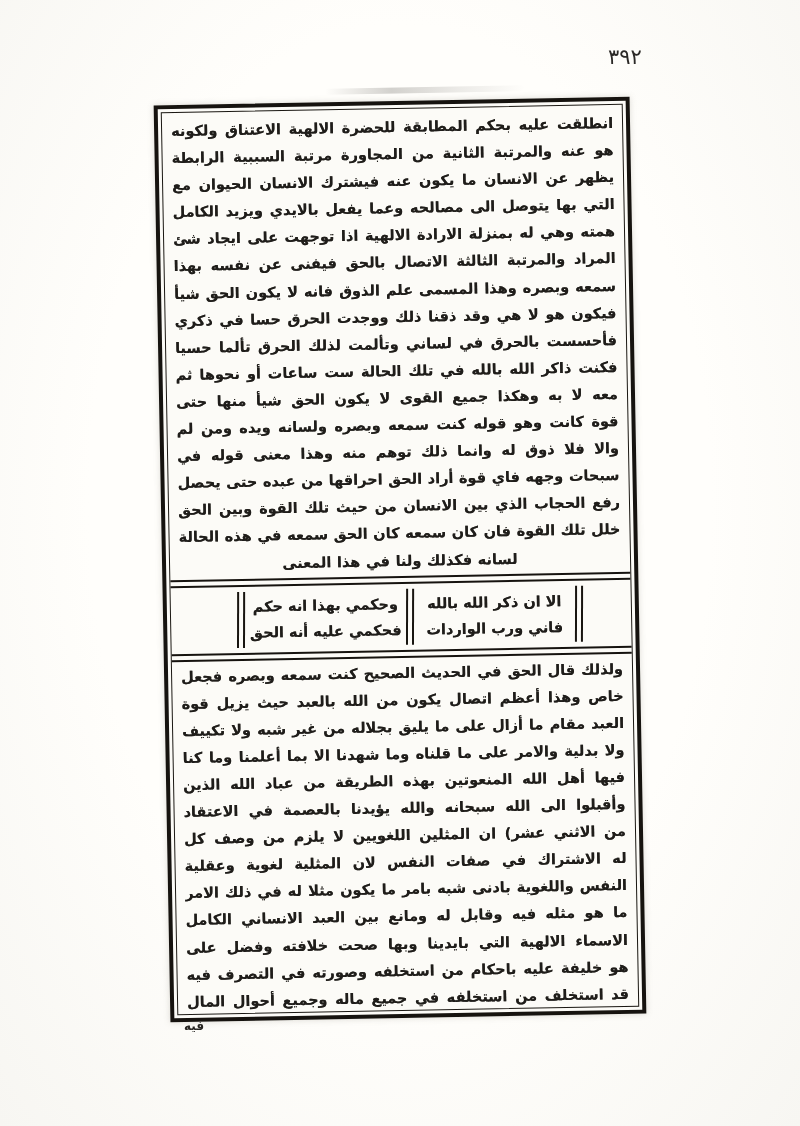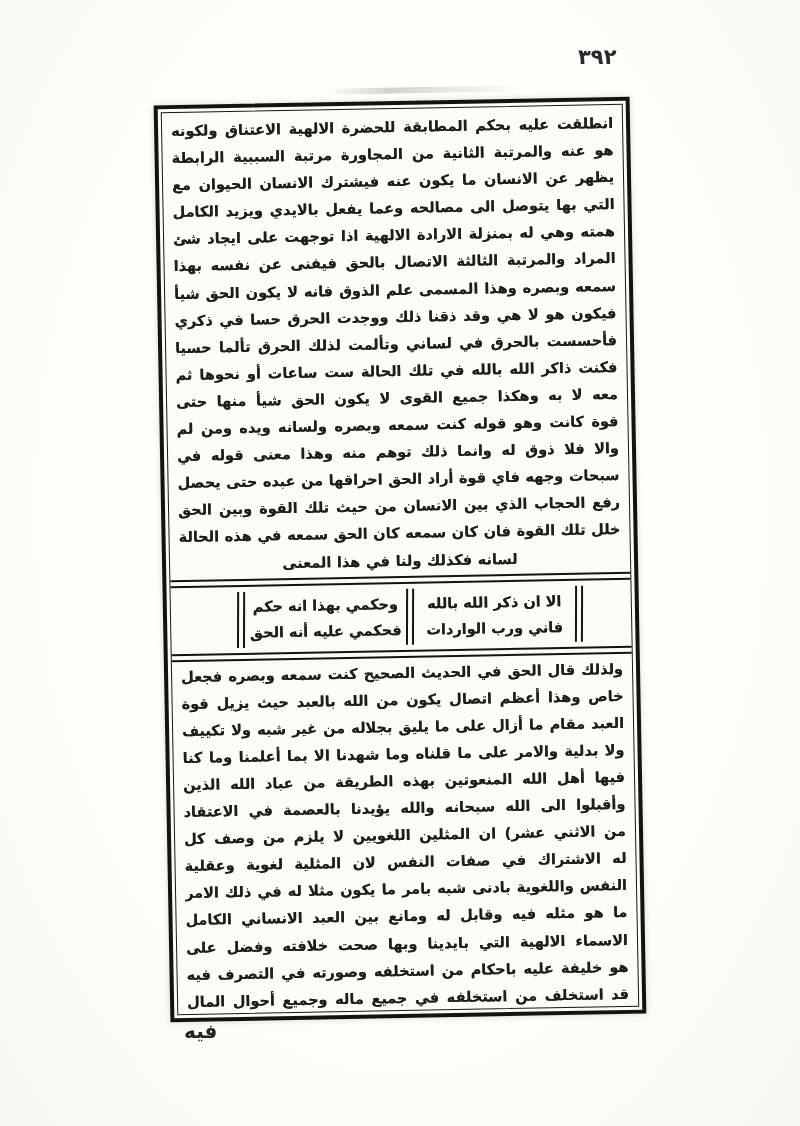--- a/index.html
+++ b/index.html
@@ -12,22 +12,22 @@
   .scan {
     position: absolute; inset: 0;
     background: radial-gradient(ellipse at 50% 45%, #fffefb 55%, #f7f6f2 100%);
   }
   .smudge {
     position: absolute; left: 325px; top: 87px; width: 200px; height: 6px;
     background: linear-gradient(90deg, transparent, rgba(95,92,86,.28), rgba(95,92,86,.12), transparent);
     border-radius: 3px; transform: rotate(-1deg);
   }
   .pagenum {
-    position: absolute; left: 578px; top: 45px;
-    font-size: 21px; font-weight: bold; color: #2b2927;
+    position: absolute; left: 608px; top: 45px;
+    font-size: 21px; font-weight: normal; color: #2b2927;
     letter-spacing: 1px;
   }
   .frame {
     position: absolute; left: 162px; top: 101px;
     width: 476px; height: 917px; box-sizing: border-box;
     border: 4px solid #16130f;
     background: #fcfbf7;
     transform: rotate(-1.05deg);
     box-shadow: 0 0 6px rgba(120,115,105,.25);
   }
@@ -66,21 +66,21 @@
     border-left: 2px solid #181510;
     border-right: 2px solid #181510;
     transform: rotate(1.2deg);
   }
   .vcol {
     flex: 1; display: flex; flex-direction: column; justify-content: center;
   }
   .vline { text-align: center; line-height: 26px; height: 26px; overflow: hidden; }
   .catchword {
     position: absolute; left: 184px; top: 1019px;
-    font-size: 20px; font-weight: bold; color: #262421;
+    font-size: 12px; font-weight: bold; color: #262421;
     direction: rtl;
   }
 </style>
 </head>
 <body>
 
 <div class="scan">
 
   <div class="smudge"></div>
 

